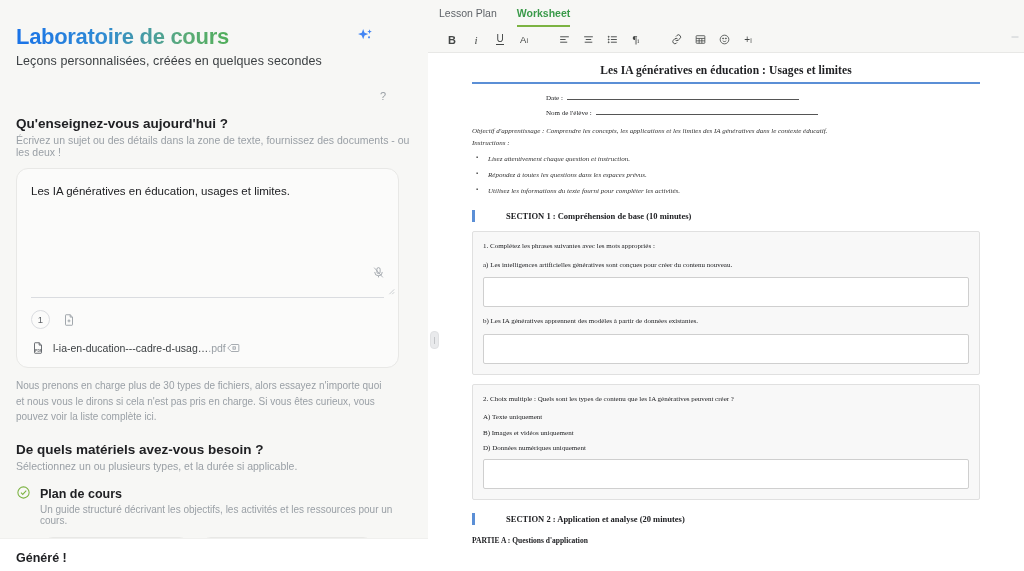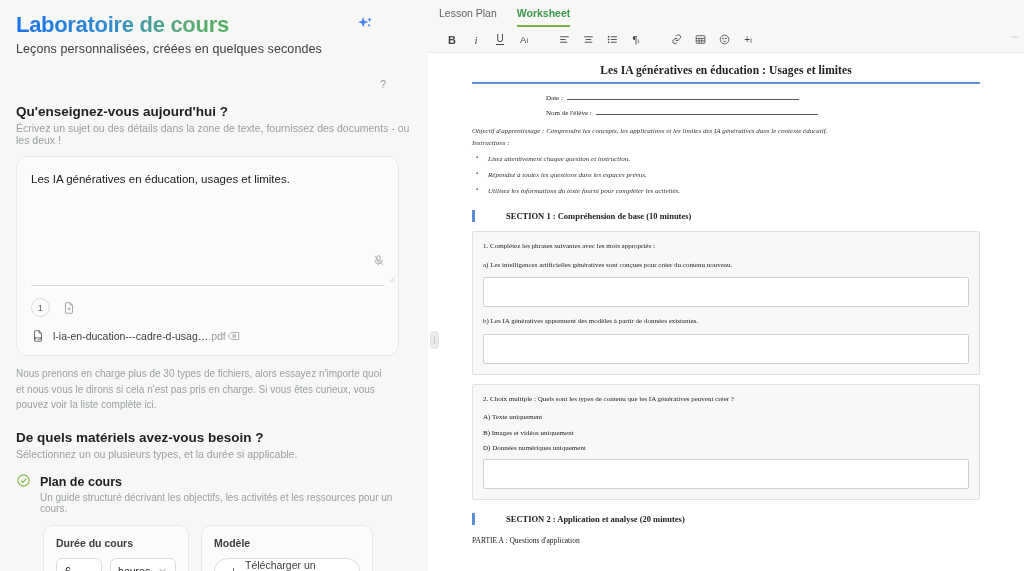--- a/index.html
+++ b/index.html
@@ -15,21 +15,21 @@
   .left-panel {
     width: 428px; height: 571px;
     background: #f7f7f5;
     position: relative;
     overflow: hidden;
   }
   .left-scroll { padding: 0 16px; height: 571px; position: relative; }
 
   .brand-row {
     display: flex; align-items: flex-start; justify-content: space-between;
-    padding-top: 12px;
+    padding-top: 24px;
   }
   .brand-title {
     font-size: 22px; font-weight: bold; letter-spacing: -0.3px;
     background: linear-gradient(90deg, #1a73e8 0%, #2f8ad4 28%, #5bab78 55%, #4caf50 75%, #43a047 100%);
     -webkit-background-clip: text; background-clip: text;
     -webkit-text-fill-color: transparent; color: #3a9a5a;
     line-height: 1.15;
   }
   .brand-sub {
     font-size: 12.5px; color: #3c4043; margin-top: 5px; letter-spacing: 0.1px;
@@ -203,21 +203,21 @@
   }
   .q-line { font-size: 7px; line-height: 1.5; margin-bottom: 7px; }
   .q-line.opt { margin-bottom: 5px; }
   .ans-box {
     height: 30px; background: #ffffff; border: 1px solid #cfcfcf; border-radius: 2px;
     margin: 0 0 9px 0;
   }
   .ans-box.last { margin-bottom: 0; }
   .q-card .q-line:first-child { margin-bottom: 8px; }
 
-  .part-label { font-size: 7.5px; font-weight: normal; margin-top: 11px; }
+  .part-label { font-size: 7.5px; font-weight: bold; margin-top: 11px; }
 
   svg { display: block; }
 </style>
 </head>
 <body>
 
 <div class="app">
 
   <div class="left-panel">
     <div class="left-scroll">
@@ -341,20 +341,23 @@
                 <path d="M12 5v14M5 12h14"></path>
               </svg>
             </span>
             <span>Télécharger un modèle</span>
           </div>
         </div>
       </div>
 
     </div>
 
+    <div class="left-bottom">
+      <div class="generated-label">Généré !</div>
+    </div>
   </div>
 
   <div class="drag-handle">
     <i></i>
   </div>
 
   <div class="right-panel">
 
     <div class="tabbar">
       <div class="tab">Lesson Plan</div>

